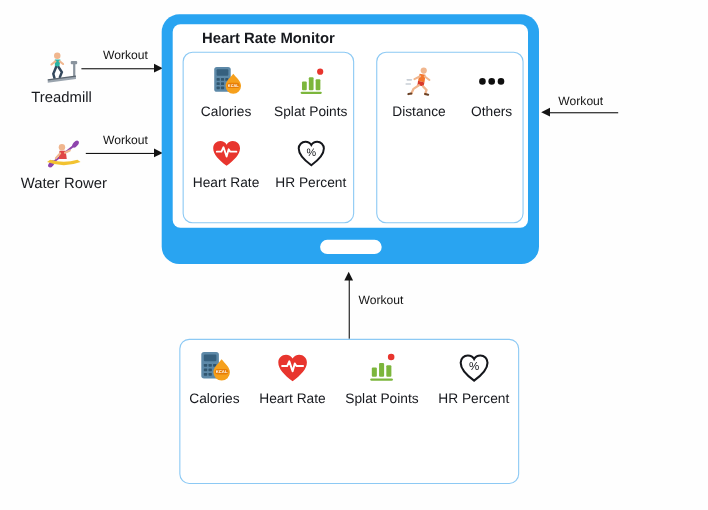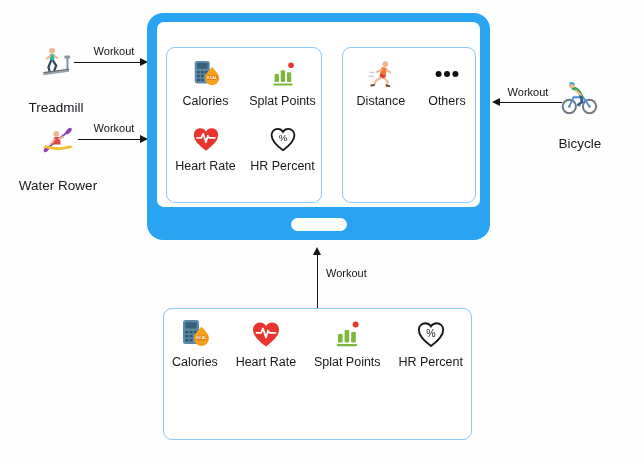--- a/index.html
+++ b/index.html
@@ -36,21 +36,21 @@
   .ic42{width:42px;height:42px;}
 
   
   .gymer-panel{left:163px;top:308px;width:309px;height:132px;border:1.5px solid #8cc9f4;border-radius:9px;background:#fff;box-sizing:border-box;}
   .gp-items{position:absolute;left:8px;right:8px;top:9px;display:flex;justify-content:space-between;}
   .gp-gymer{position:absolute;left:0;right:0;top:66px;display:flex;flex-direction:column;align-items:center;}
   .gp-gymer .mlabel{margin-top:3px;font-size:13px;}
 
   
   .device{display:flex;flex-direction:column;align-items:center;}
-  .dev-label{margin-top:20px;font-size:13.5px;font-weight:500;white-space:nowrap;text-align:right;}
+  .dev-label{margin-top:1px;font-size:13.5px;font-weight:500;white-space:nowrap;text-align:right;}
   .d-treadmill{left:12px;top:44px;width:88px;}
   .d-waterrower{left:8px;top:122px;width:100px;}
   .d-bicycle{left:550px;top:78px;width:60px;}
 
   
   .harrow{position:absolute;height:12px;}
   .harrow .shaft{position:absolute;top:5px;left:0;right:5px;border-top:1.5px solid #141414;}
   .harrow.to-left .shaft{left:5px;right:0;}
   .harrow .head-r{position:absolute;right:0;top:1px;width:0;height:0;border-left:8px solid #141414;border-top:4.5px solid transparent;border-bottom:4.5px solid transparent;}
   .harrow .head-l{position:absolute;left:0;top:1px;width:0;height:0;border-right:8px solid #141414;border-top:4.5px solid transparent;border-bottom:4.5px solid transparent;}
@@ -199,36 +199,31 @@
     <div class="shaft"></div>
     <div class="head-r"></div>
   </div>
 
   <div class="workout-label" style="left:86px;top:122px;width:56px;">Workout</div>
   <div class="harrow" style="left:78px;top:134px;width:70px;">
     <div class="shaft"></div>
     <div class="head-r"></div>
   </div>
 
-  <div class="abs device d-bicycle">
-    <svg class="ic ic38" viewBox="0 0 32 32">
-        <use href="#sym-bicycle-icon"></use>
-      </svg>
-    <div class="dev-label">Bicycle</div>
-  </div>
 
   <div class="workout-label" style="left:500px;top:86px;width:56px;">Workout</div>
   <div class="harrow to-left" style="left:492px;top:97px;width:70px;">
     <div class="shaft"></div>
     <div class="head-l"></div>
   </div>
 
   <div class="abs tablet">
     <div class="tablet-screen">
 
+      <div class="panel-title pt-left">Heart Rate Monitor</div>
 
       <div class="subpanel sp-left">
         <div class="metric-grid grid-2x2">
           <div class="metric">
             <svg class="ic ic30" viewBox="0 0 32 32">
                 <use href="#sym-calories-icon"></use>
               </svg>
             <div class="mlabel">Calories</div>
           </div>
           <div class="metric">

